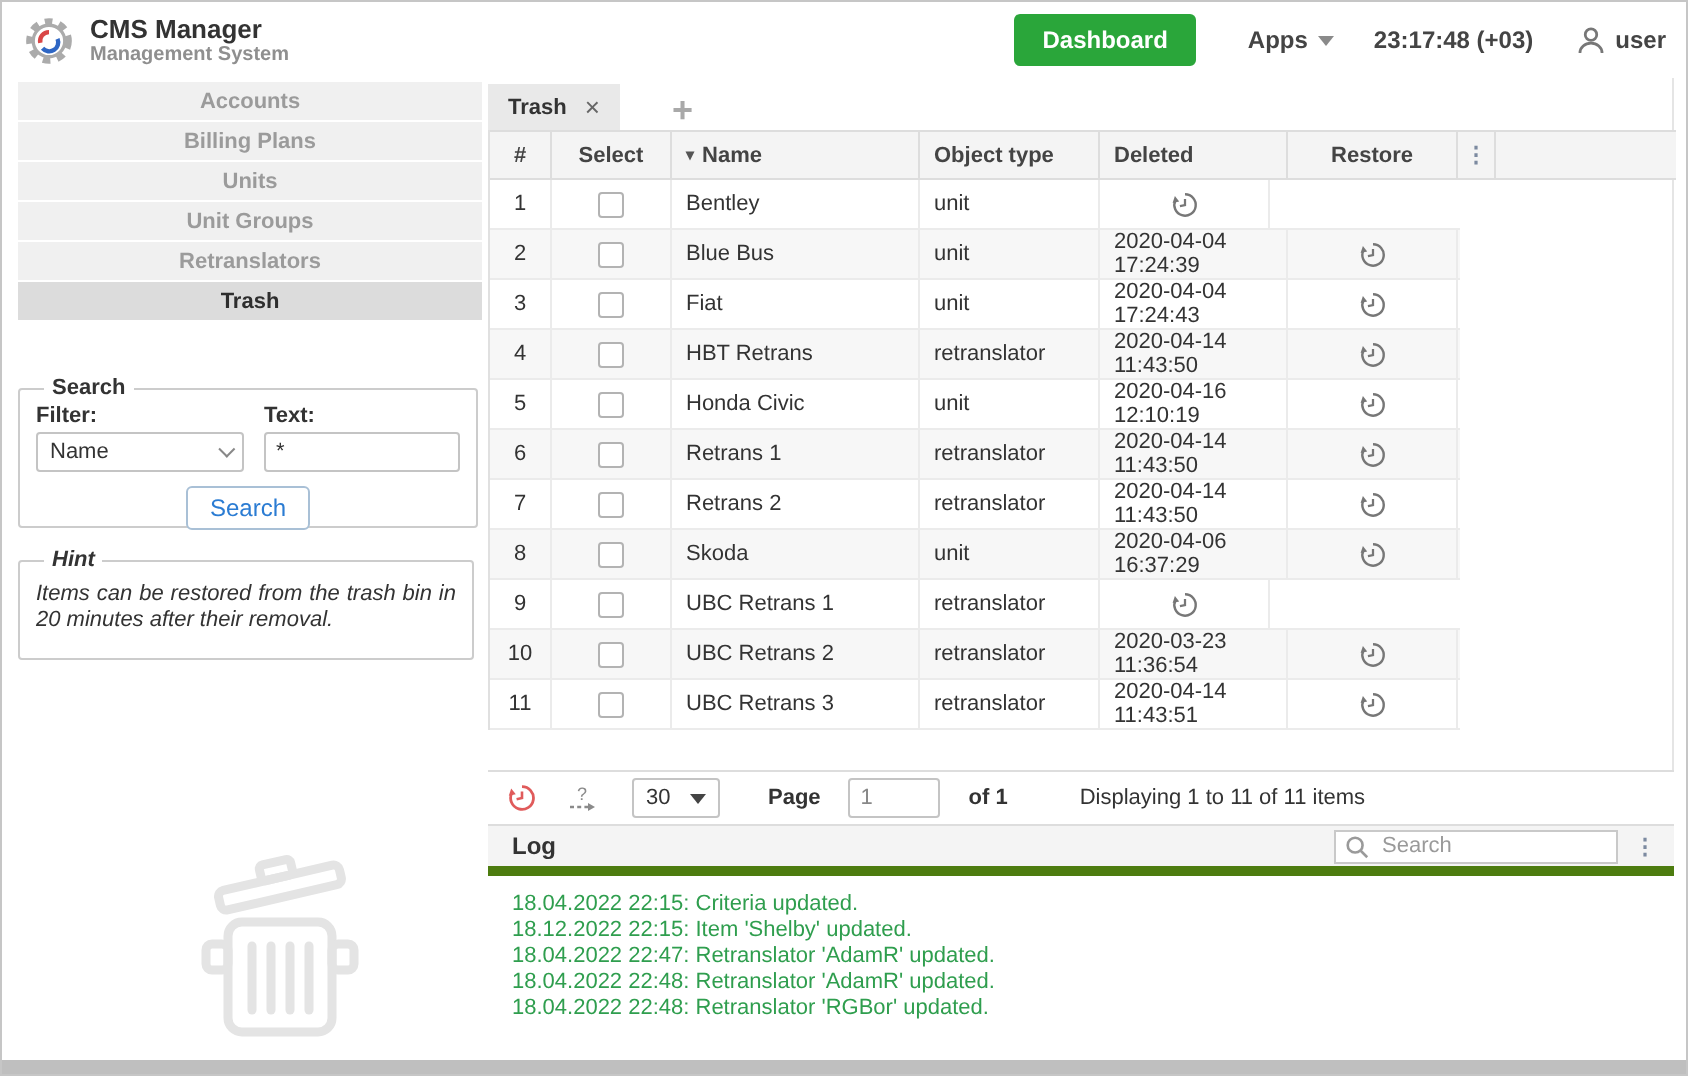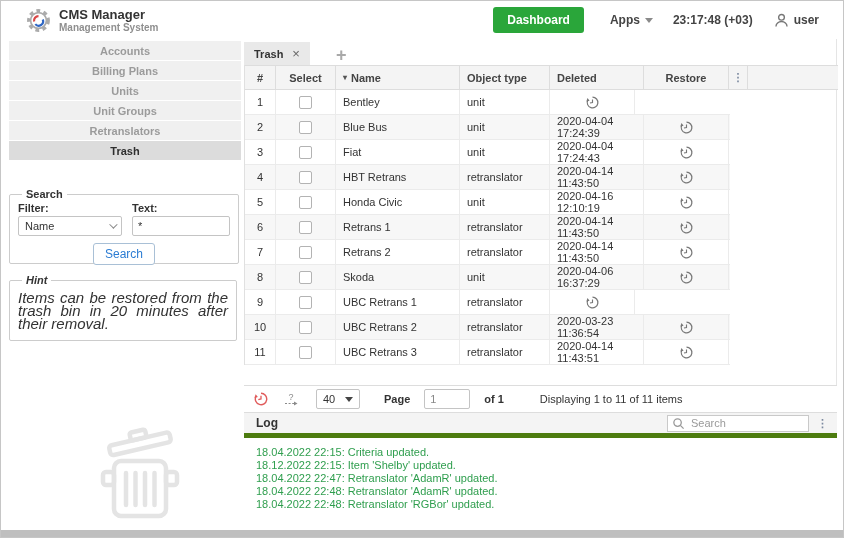--- a/index.html
+++ b/index.html
@@ -1,21 +1,21 @@
 <!DOCTYPE html>
 <html><head>
 <meta charset="utf-8">
 <style>
   * { box-sizing: border-box; }
   html,body { margin:0; padding:0; background:#fff; }
   body { font-family:"Liberation Sans", sans-serif; }
   .page { position:relative; width:844px; height:538px; border:1px solid #c6c6c6; background:#fff; overflow:hidden; }
 
   
-  .app-header { position:absolute; top:0; left:0; right:0; height:38px; display:flex; align-items:center; padding:0 24px; background:#fff; }
+  .app-header { position:absolute; top:0; left:0; right:0; height:38px; display:flex; align-items:center; padding:0 10px; background:#fff; }
   .logo-wrap { display:flex; align-items:center; gap:7px; }
   .logo-text .t1 { font-size:13px; font-weight:bold; color:#333; line-height:14px; }
   .logo-text .t2 { font-size:10px; font-weight:bold; color:#8f8f8f; line-height:11px; }
   .hdr-spacer { flex:1; }
   .btn-dashboard { background:#2aa63a; color:#fff; font-size:12px; font-weight:bold; border:none; border-radius:3px; padding:6px 14px; cursor:pointer; }
   .hdr-right { display:flex; align-items:center; gap:20px; margin-left:26px; font-size:12px; font-weight:bold; color:#444; }
   .apps { display:flex; align-items:center; gap:5px; cursor:pointer; }
   .caret-down { width:0; height:0; border-left:4px solid transparent; border-right:4px solid transparent; border-top:5px solid #8a8a8a; display:inline-block; }
   .user-box { display:flex; align-items:center; gap:4px; cursor:pointer; }
 
@@ -31,21 +31,21 @@
   .fs-row { display:flex; gap:10px; }
   .fs-col { display:flex; flex-direction:column; }
   .fs-label { font-size:11px; font-weight:bold; color:#333; margin-bottom:2px; }
   .select-box { width:104px; height:20px; border:1px solid #c4c4c4; border-radius:2px; background:#fff; display:flex; align-items:center; padding:0 6px; font-size:11px; color:#333; cursor:pointer; }
   .select-box .chev { margin-left:auto; width:6px; height:6px; border-right:1.4px solid #888; border-bottom:1.4px solid #888; transform:rotate(45deg) translateY(-2px); }
   .txt-input { width:98px; height:20px; border:1px solid #c4c4c4; border-radius:2px; font-size:11px; padding:0 5px; color:#333; font-family:inherit; }
   .btn-search-row { text-align:center; margin-top:7px; }
   .btn-search { background:#fff; border:1px solid #a9c0d6; border-radius:3px; color:#2b7cd3; font-size:12px; padding:3px 11px; cursor:pointer; font-family:inherit; }
 
   .fs-hint { position:absolute; left:8px; top:235px; width:228px; min-height:56px; padding:2px 8px 10px;font-style:italic; }
-  .hint-text { font-size:15px; color:#333; text-align:justify; line-height:13px; margin-top:3px; }
+  .hint-text { font-size:11px; color:#333; text-align:justify; line-height:13px; margin-top:3px; }
 
   .trash-watermark { position:absolute; left:84px; top:385px; }
 
   
   .main { position:absolute; top:38px; left:243px; width:593px; bottom:7px; background:#fff; border-right:1px solid #e5e5e5; }
 
   .tabbar { height:26px; display:flex; align-items:flex-end; }
   .tab { background:#e9e9e9; height:23px; display:flex; align-items:center; gap:9px; padding:0 10px; font-size:11px; font-weight:bold; color:#333; cursor:pointer; }
   .tab-close { color:#666; font-size:13px; font-weight:normal; cursor:pointer; }
   .tab-add { color:#a9a9a9; font-size:18px; font-weight:bold; margin-left:26px; cursor:pointer; line-height:20px; }
@@ -438,21 +438,21 @@
         </svg>
       </span>
       <span class="icon-btn">
         <svg width="17" height="16" viewBox="0 0 17 16">
           <text x="8" y="9" font-size="9" fill="#8a8a8a" text-anchor="middle" font-family="Liberation Sans, sans-serif">?</text>
           <path d="M2 12.5 h9" stroke="#8a8a8a" stroke-width="1.2" stroke-dasharray="2 1.6" fill="none"></path>
           <path d="M11 10.5 L14.5 12.5 L11 14.5 Z" fill="#8a8a8a"></path>
         </svg>
       </span>
       <div class="size-select">
-        <span>40</span>
+        <span>30</span>
         <span class="tri"></span>
       </div>
       <span class="pg-label">Page</span>
       <input class="pg-input" type="text" value="1" style="">
       <span class="pg-of">of 1</span>
       <span class="pg-summary">Displaying 1 to 11 of 11 items</span>
     </div>
 
     <div class="logbar">
       <span class="log-title">Log</span>

